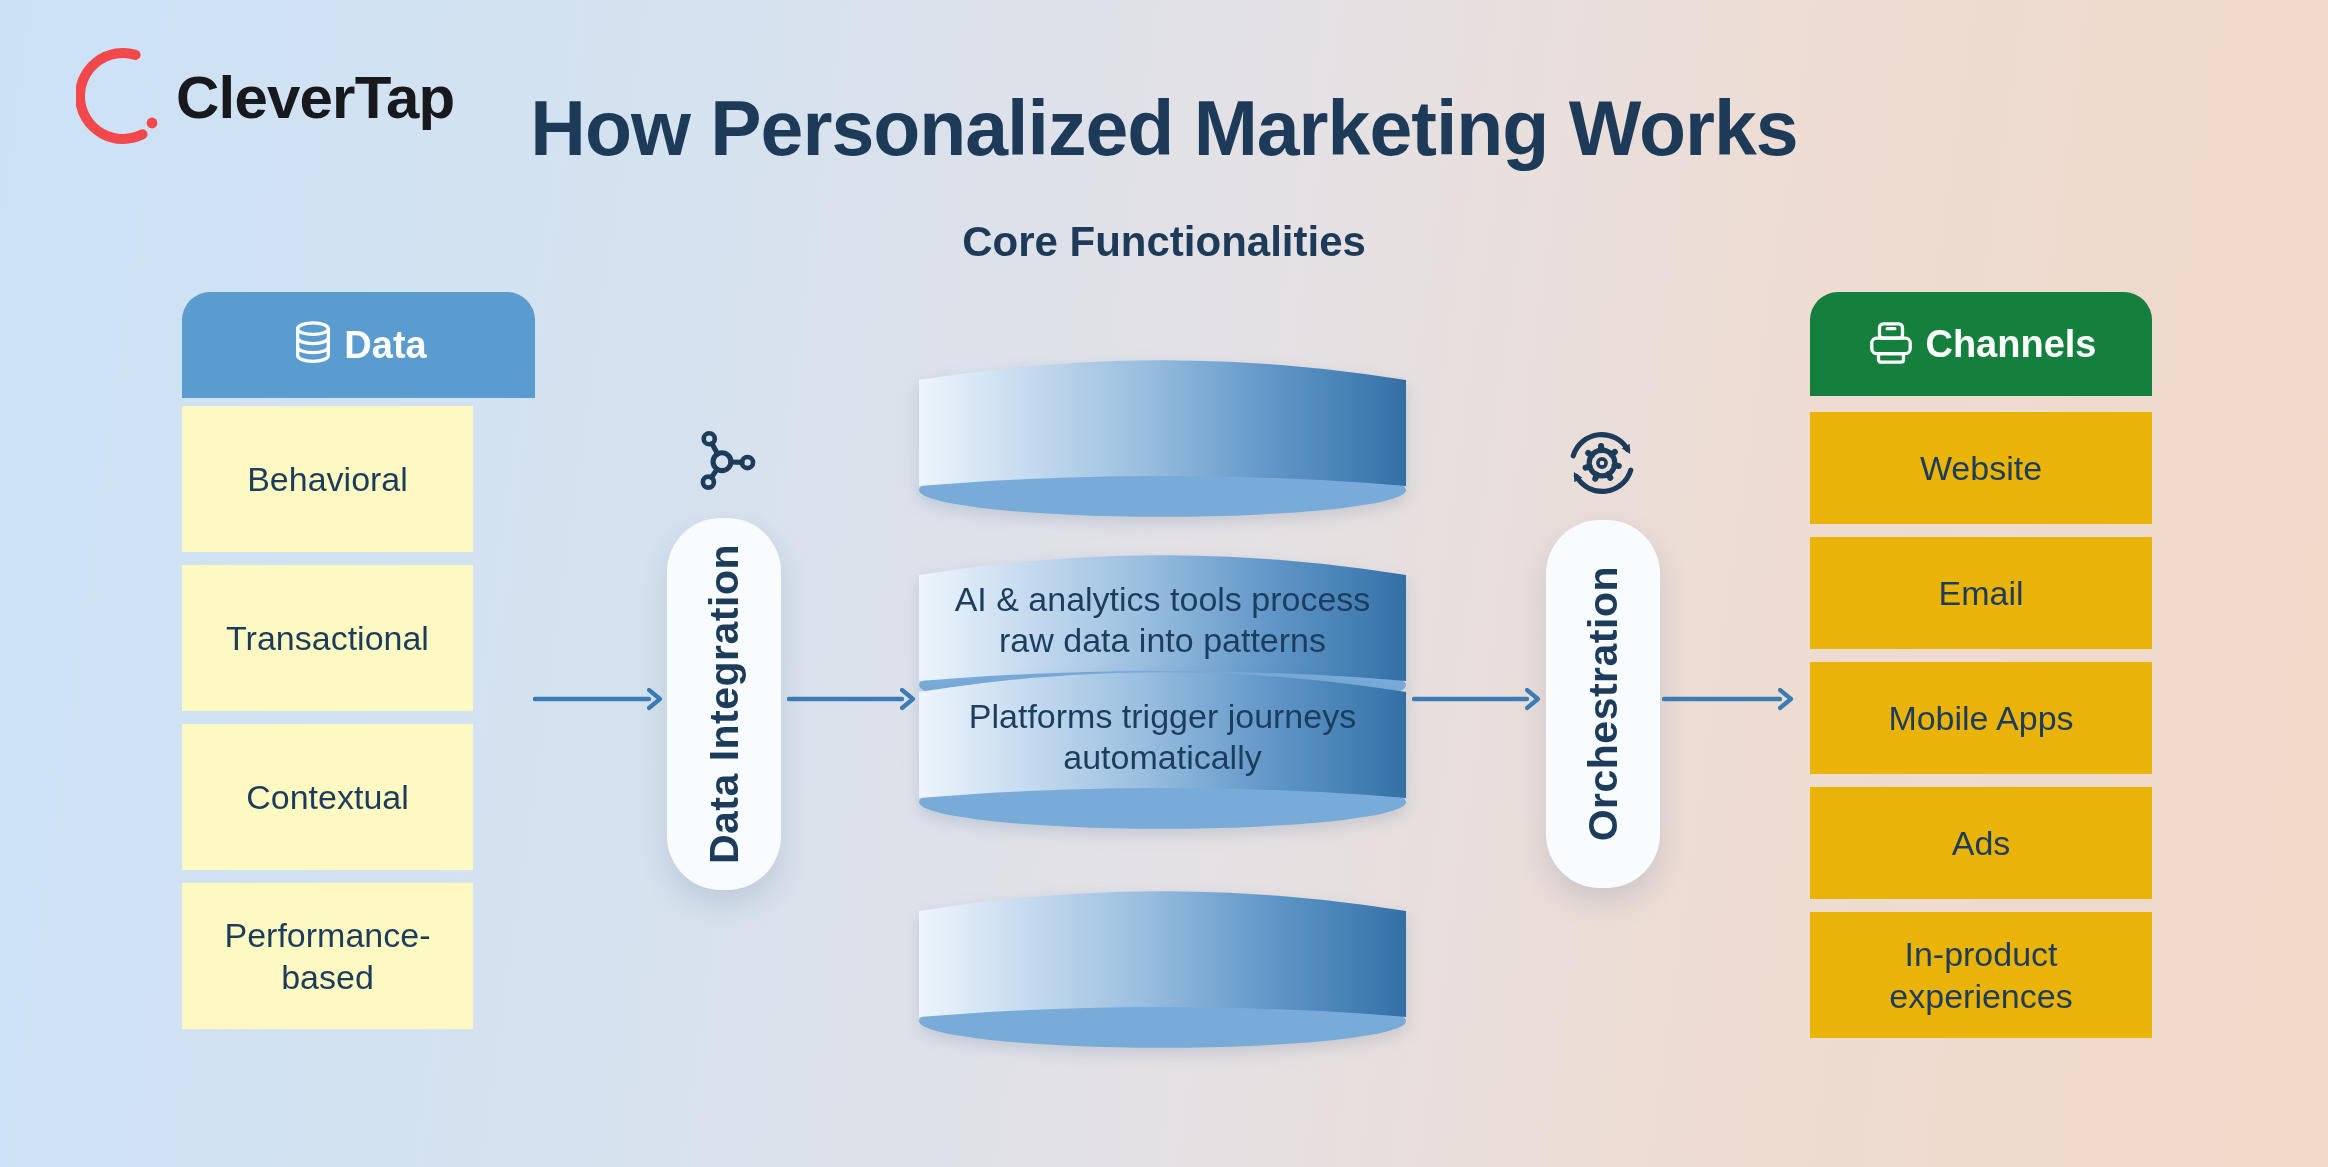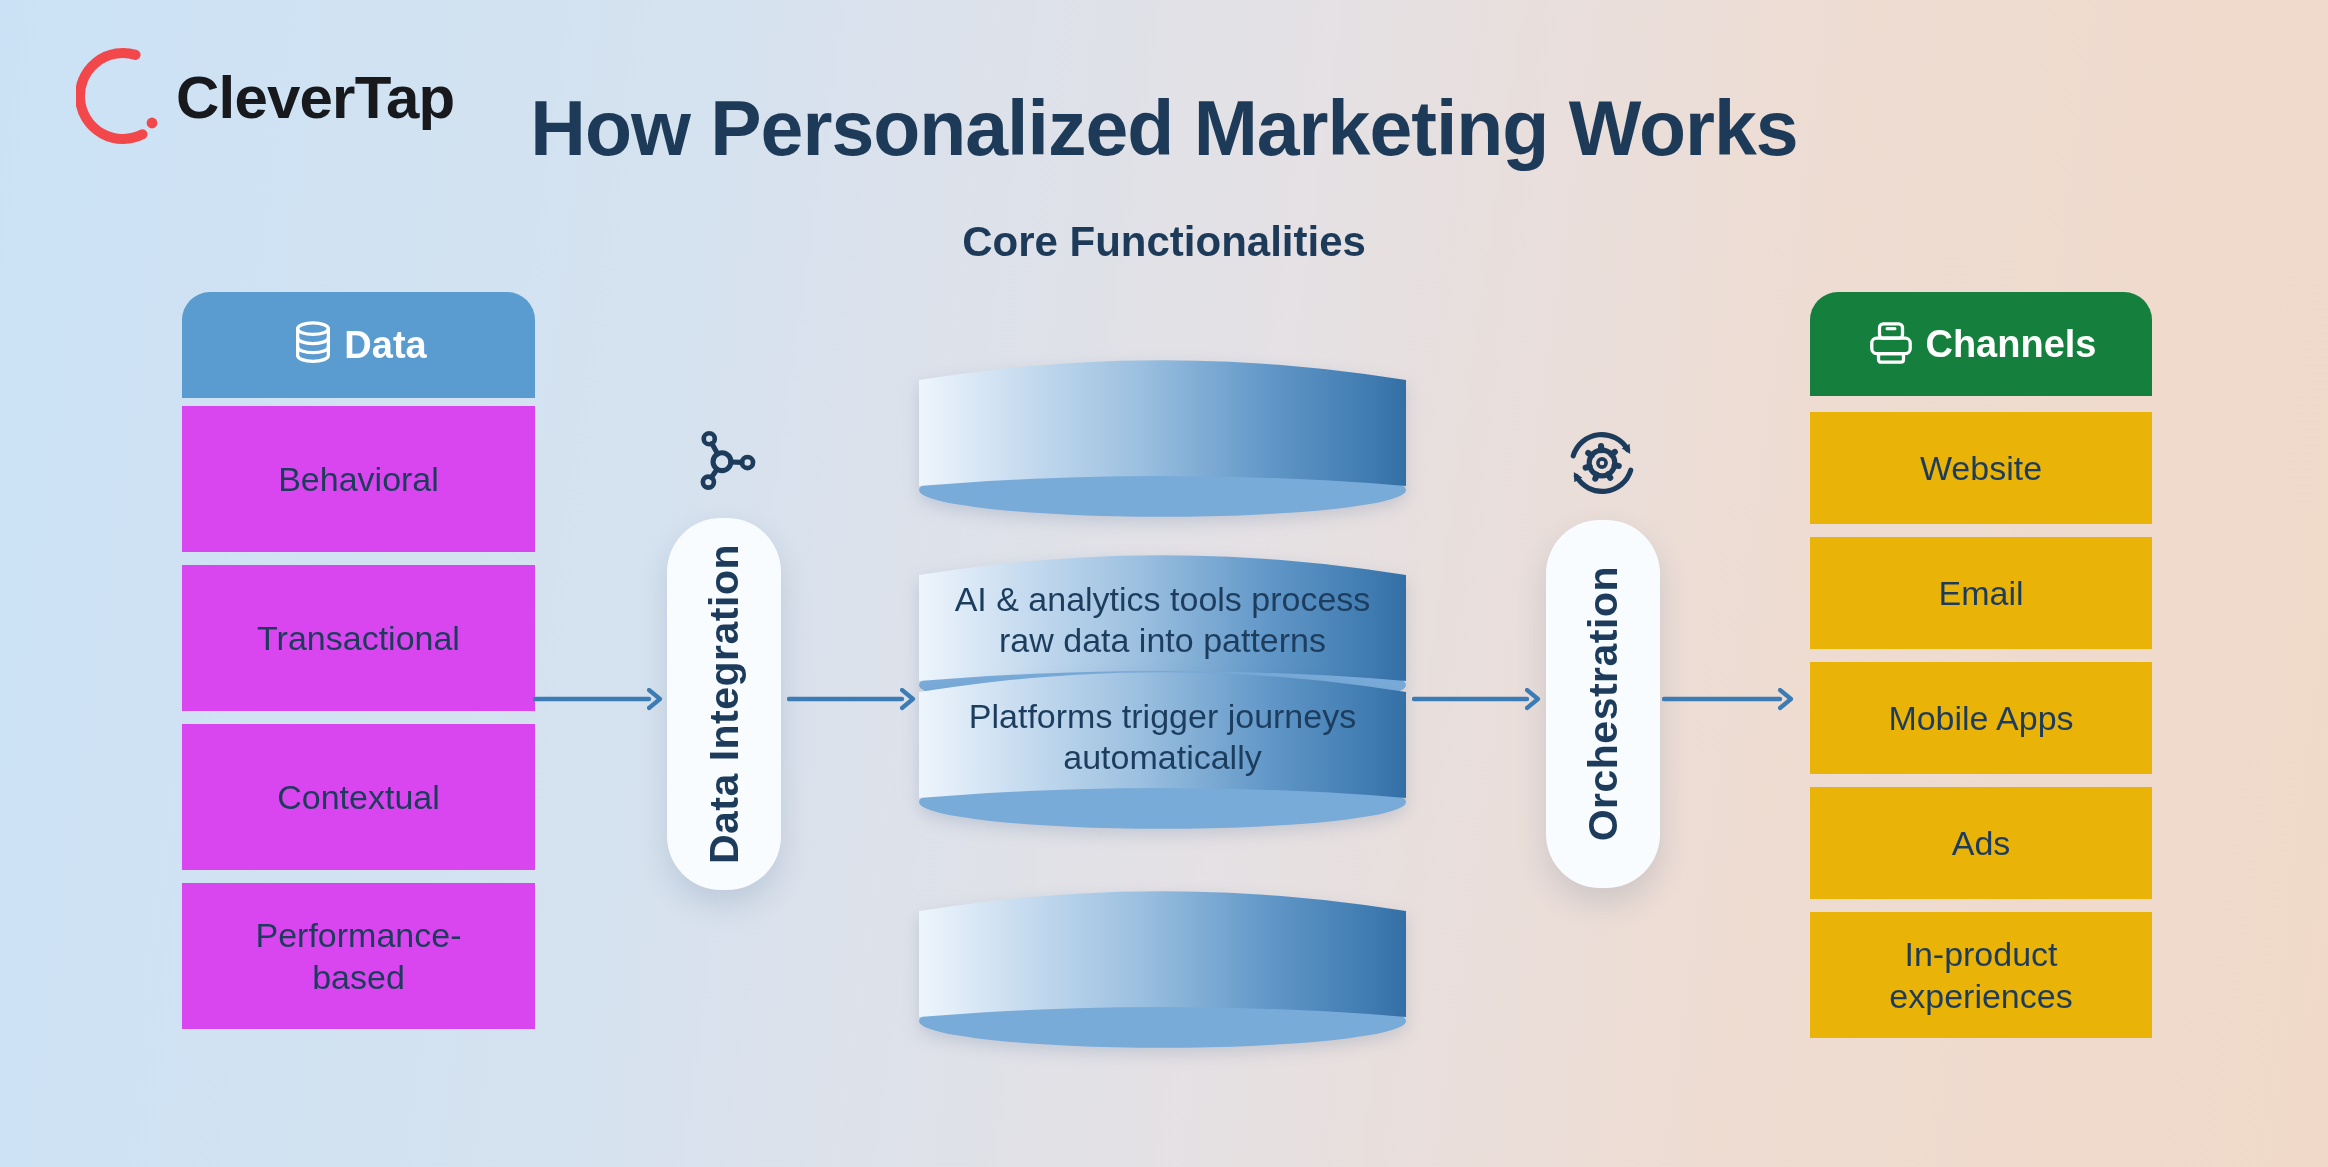--- a/index.html
+++ b/index.html
@@ -18,21 +18,21 @@
          font-size:77px;font-weight:700;color:#1d3b58;letter-spacing:-1px;}
   .core-heading{position:absolute;left:952px;top:218px;width:424px;text-align:center;
          font-size:42px;font-weight:700;line-height:1.15;color:#1d3b58;}
   
   .col-header{position:absolute;display:flex;align-items:center;justify-content:center;gap:8px;
          color:#ffffff;font-weight:700;font-size:38px;border-radius:28px 28px 0 0;}
   .hdr-data{left:182px;top:292px;width:353px;height:106px;background:#5b9cd0;}
   .hdr-chan{left:1810px;top:292px;width:342px;height:104px;background:#15803d;}
   .row{position:absolute;display:flex;align-items:center;justify-content:center;
        text-align:center;color:#1d3c5c;font-size:34px;line-height:1.25;}
-  .data-row{left:182px;width:353px;height:146px;background:#d946ef;}
+  .data-row{left:182px;width:291px;height:146px;background:#fef9c3;}
   .data-row span{max-width:250px;}
   .chan-row{left:1810px;width:342px;height:112px;background:#eab308;}
   .chan-row span{max-width:250px;}
   
   .pill{position:absolute;width:114px;background:#f9fcff;border-radius:54px;
         box-shadow:0 14px 30px rgba(50,80,120,.16);
         display:flex;align-items:center;justify-content:center;}
   .pill span{writing-mode:vertical-rl;transform:rotate(180deg);font-weight:700;font-size:41px;
         color:#1d3c5c;letter-spacing:.5px;white-space:nowrap;}
   

